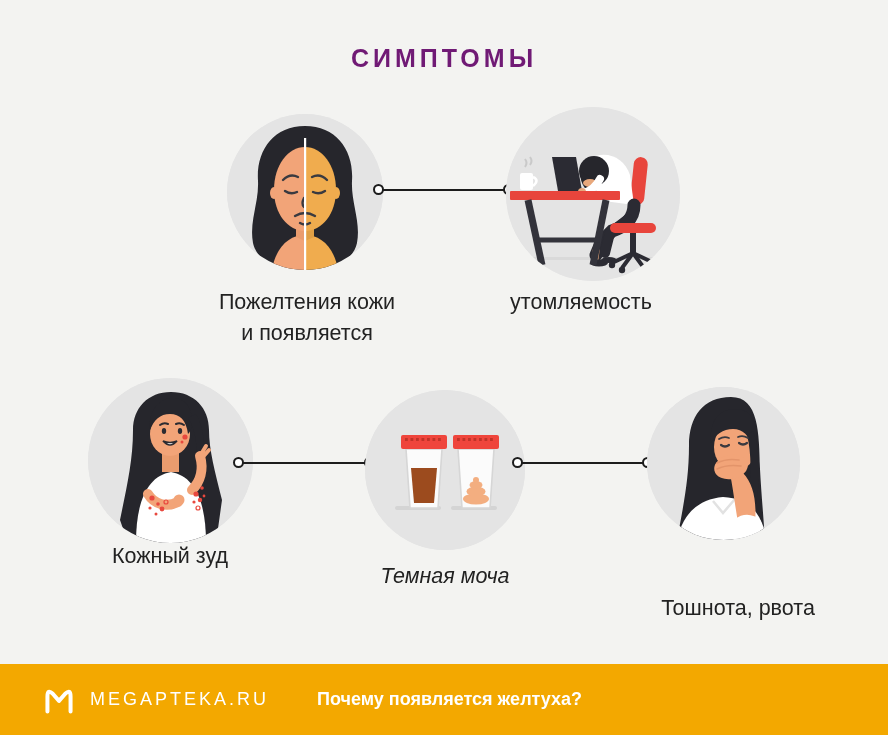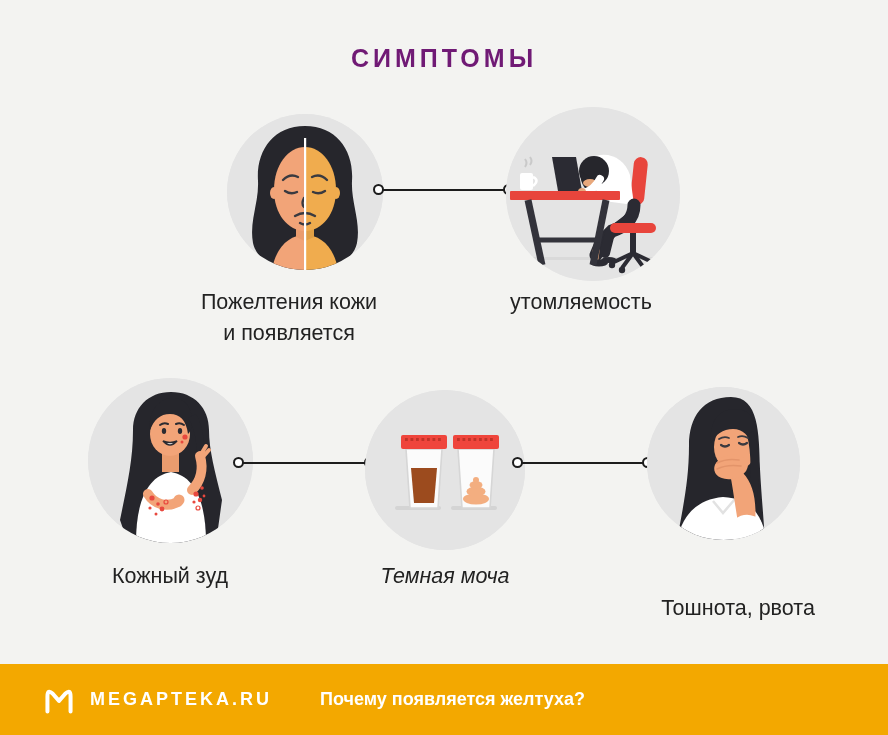--- a/index.html
+++ b/index.html
@@ -11,21 +11,21 @@
   .circle svg{display:block;width:100%;height:100%;}
   .connector{position:absolute;height:12px;}
   .connector .line{position:absolute;left:6px;right:6px;top:4.6px;height:2.6px;background:#1C1C1C;}
   .connector .ring{position:absolute;top:0;width:7px;height:7px;border:2.6px solid #1C1C1C;
                    background:#FFFFFF;border-radius:50%;}
   .ring.l{left:0;} .ring.r{right:0;}
   .label{position:absolute;text-align:center;font-size:21.5px;line-height:31px;color:#222222;}
   .label div{white-space:nowrap;}
   .footer{position:absolute;left:0;top:664px;width:888px;height:71px;background:#F3A800;
           display:flex;align-items:center;padding-left:41px;box-sizing:border-box;color:#FFFFFF;}
-  .brand{font-size:18px;font-weight:700;letter-spacing:3px;margin-left:13px;}
+  .brand{font-size:18px;font-weight:400;letter-spacing:3px;margin-left:13px;}
   .question{font-size:18px;font-weight:700;margin-left:48px;}
 </style>
 </head>
 <body>
 
 <div class="stage">
 
   <div class="title">СИМПТОМЫ</div>
 
   <div class="circle" style="left:227px;top:114px;width:156px;height:156px;">
@@ -86,21 +86,21 @@
       <rect x="104" y="116" width="46" height="10" rx="5" fill="#E8453C"></rect>
       <rect x="124" y="126" width="6" height="20" fill="#2B2B33"></rect>
       <path d="M127 146 L106 156 M127 146 L148 156 M127 146 L116 161 M127 146 L138 161" stroke="#2B2B33" stroke-width="4"></path>
       <circle cx="106" cy="158" r="3.2" fill="#2B2B33"></circle>
         <circle cx="148" cy="158" r="3.2" fill="#2B2B33"></circle>
       <circle cx="116" cy="163" r="3.2" fill="#2B2B33"></circle>
         <circle cx="138" cy="163" r="3.2" fill="#2B2B33"></circle>
     </svg>
   </div>
 
-  <div class="label" style="left:139px;top:287px;width:300px;">
+  <div class="label" style="left:157px;top:287px;width:300px;">
     <div>Пожелтения кожи</div>
     <div>и появляется</div>
   </div>
   <div class="label" style="left:436px;top:287px;width:290px;">
     <div>утомляемость</div>
   </div>
 
   <div class="circle" style="left:88px;top:378px;width:165px;height:165px;">
     <svg viewBox="0 0 165 165">
       <circle cx="82.5" cy="82.5" r="82.5" fill="#E4E4E4"></circle>
@@ -204,21 +204,21 @@
       </g>
       <path d="M30 153 C36 126 52 112 76 110 C102 112 114 124 120 153 Z" fill="#FFFFFF"></path>
       <path d="M66 114 L76 126 L88 112" stroke="#E2E2E2" stroke-width="2.5" fill="none"></path>
       <path d="M96 86 C106 96 110 114 108 136 L92 142 C88 118 86 102 84 92 Z" fill="#F2A478"></path>
       <ellipse cx="84" cy="80" rx="17" ry="12" fill="#F2A478" transform="rotate(-12 84 80)"></ellipse>
       <path d="M70 76 Q80 71 92 73 M70 82 Q80 77 94 79" stroke="#E3946A" stroke-width="1.6" fill="none" stroke-linecap="round"></path>
       <path d="M88 132 C96 126 106 126 114 134 L112 153 L86 153 Z" fill="#FFFFFF"></path>
     </svg>
   </div>
 
-  <div class="label" style="left:68px;top:561px;width:204px;">
+  <div class="label" style="left:68px;top:541px;width:204px;">
     <div>Кожный зуд</div>
   </div>
   <div class="label" style="left:345px;top:561px;width:200px;font-style:italic;">
     <div>Темная моча</div>
   </div>
   <div class="label" style="left:636px;top:561px;width:204px;margin-top:32px;">
     <div>Тошнота, рвота</div>
   </div>
 
   <div class="footer">

